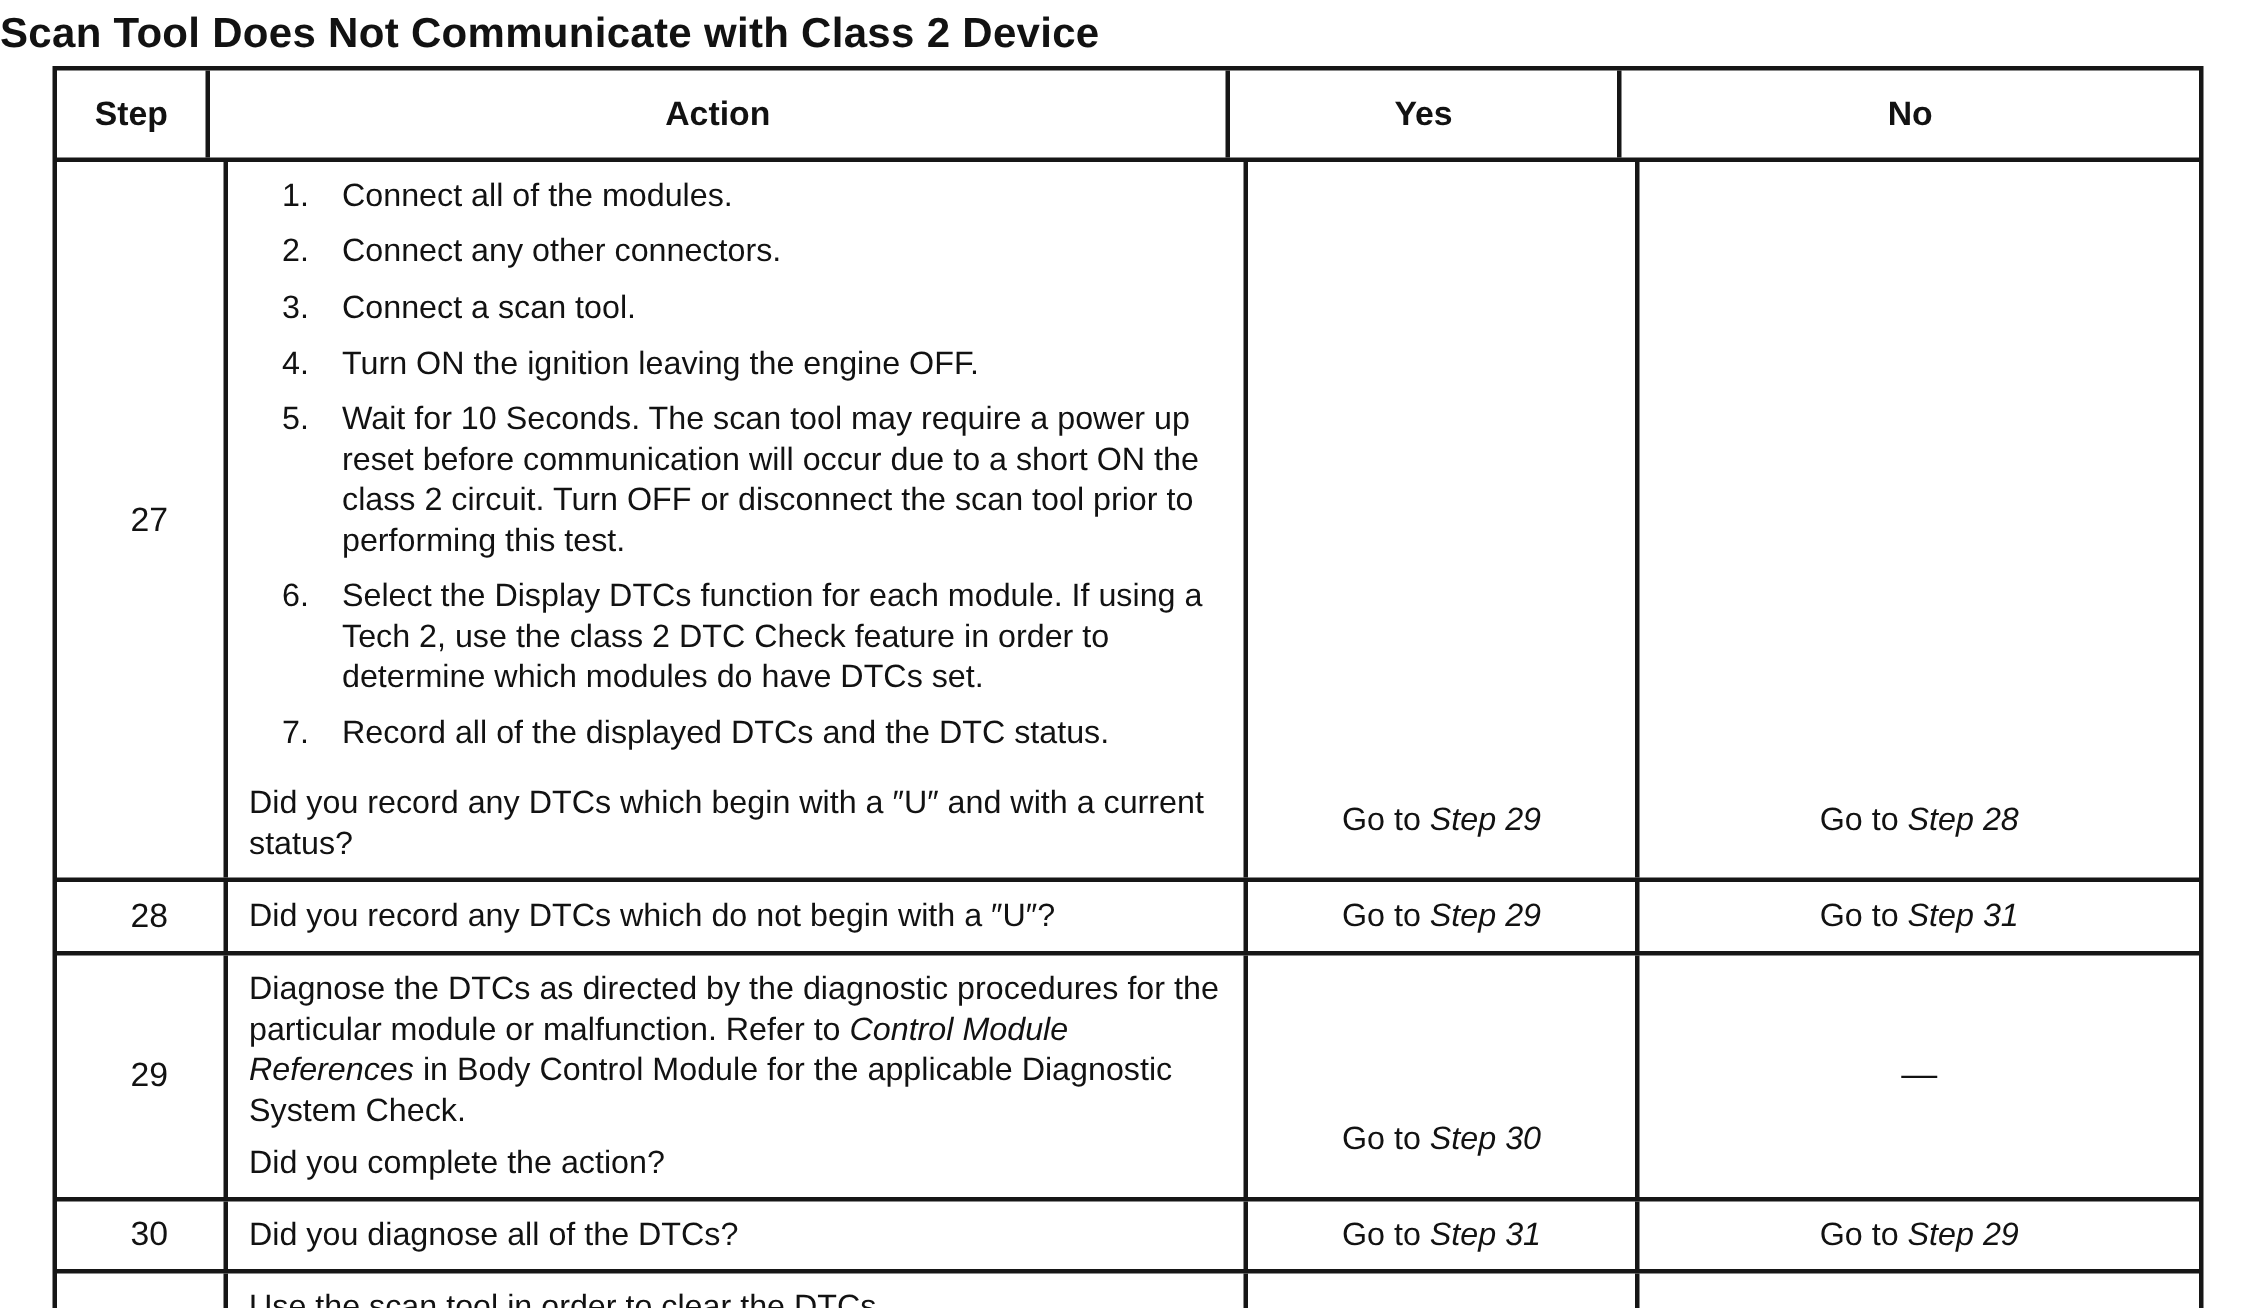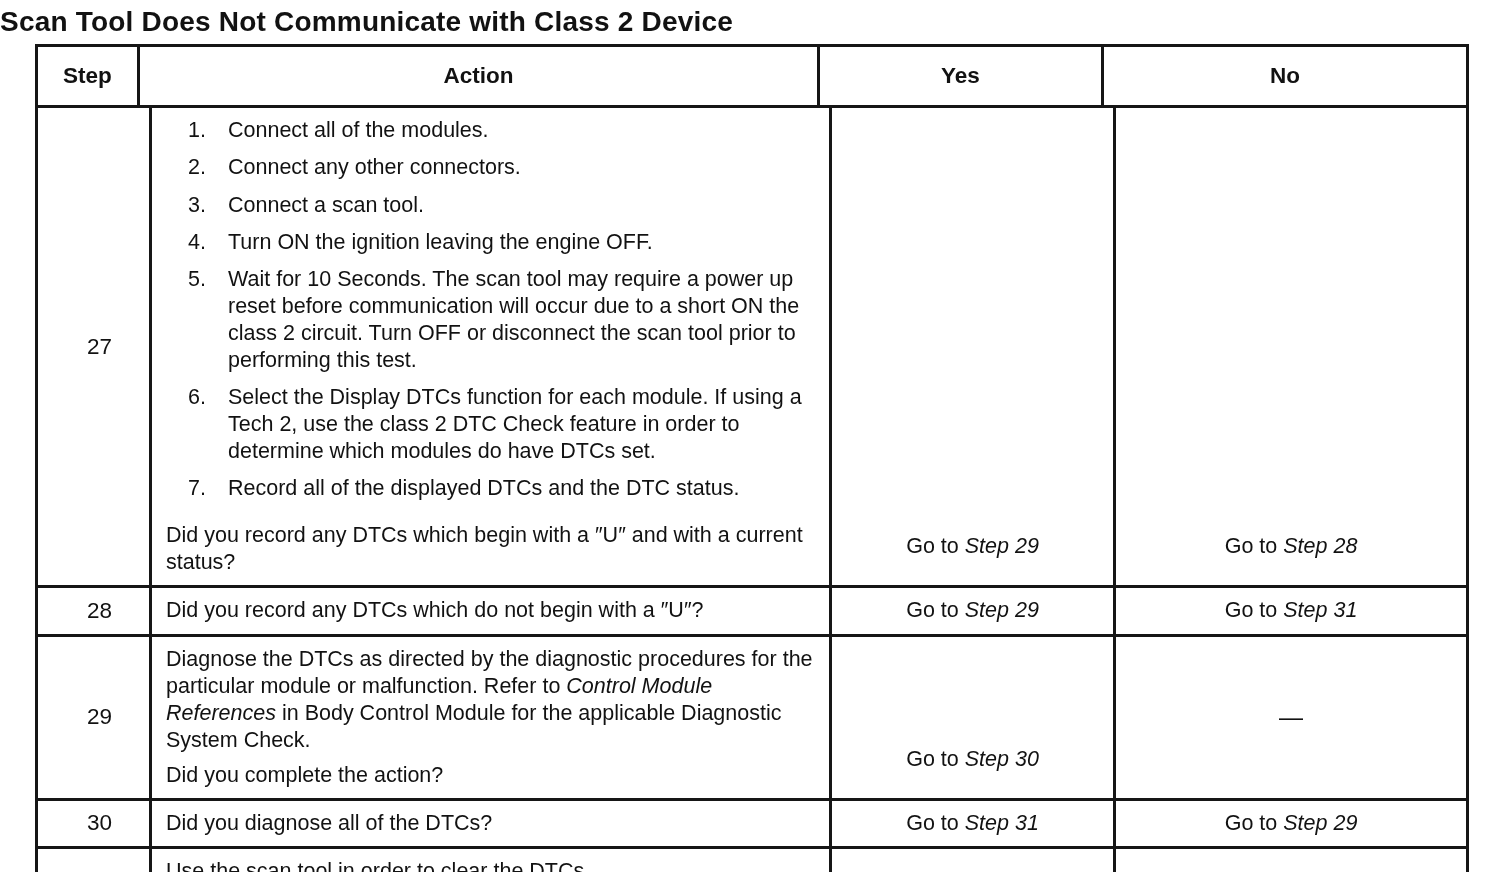--- a/index.html
+++ b/index.html
@@ -36,21 +36,21 @@
   .trow { display: flex; }
   .trow + .trow { border-top: 3px solid #161616; }
   .cell {
     box-sizing: border-box;
     border-right: 3px solid #161616;
   }
   .cell:last-child { border-right: none; }
 
   .c-step   { width: 102px;  flex: none; }
   .c-action { width: 680px;  flex: none; }
-  .c-yes    { width: 284px;  flex: none; }
+  .c-yes    { width: 261px;  flex: none; }
   .c-no     { flex: 1; }
 
   
   .hrow { min-height: 37px; }
   .hcell {
     display: flex;
     align-items: center;
     justify-content: center;
     font-weight: bold;
     font-size: 22.5px;

